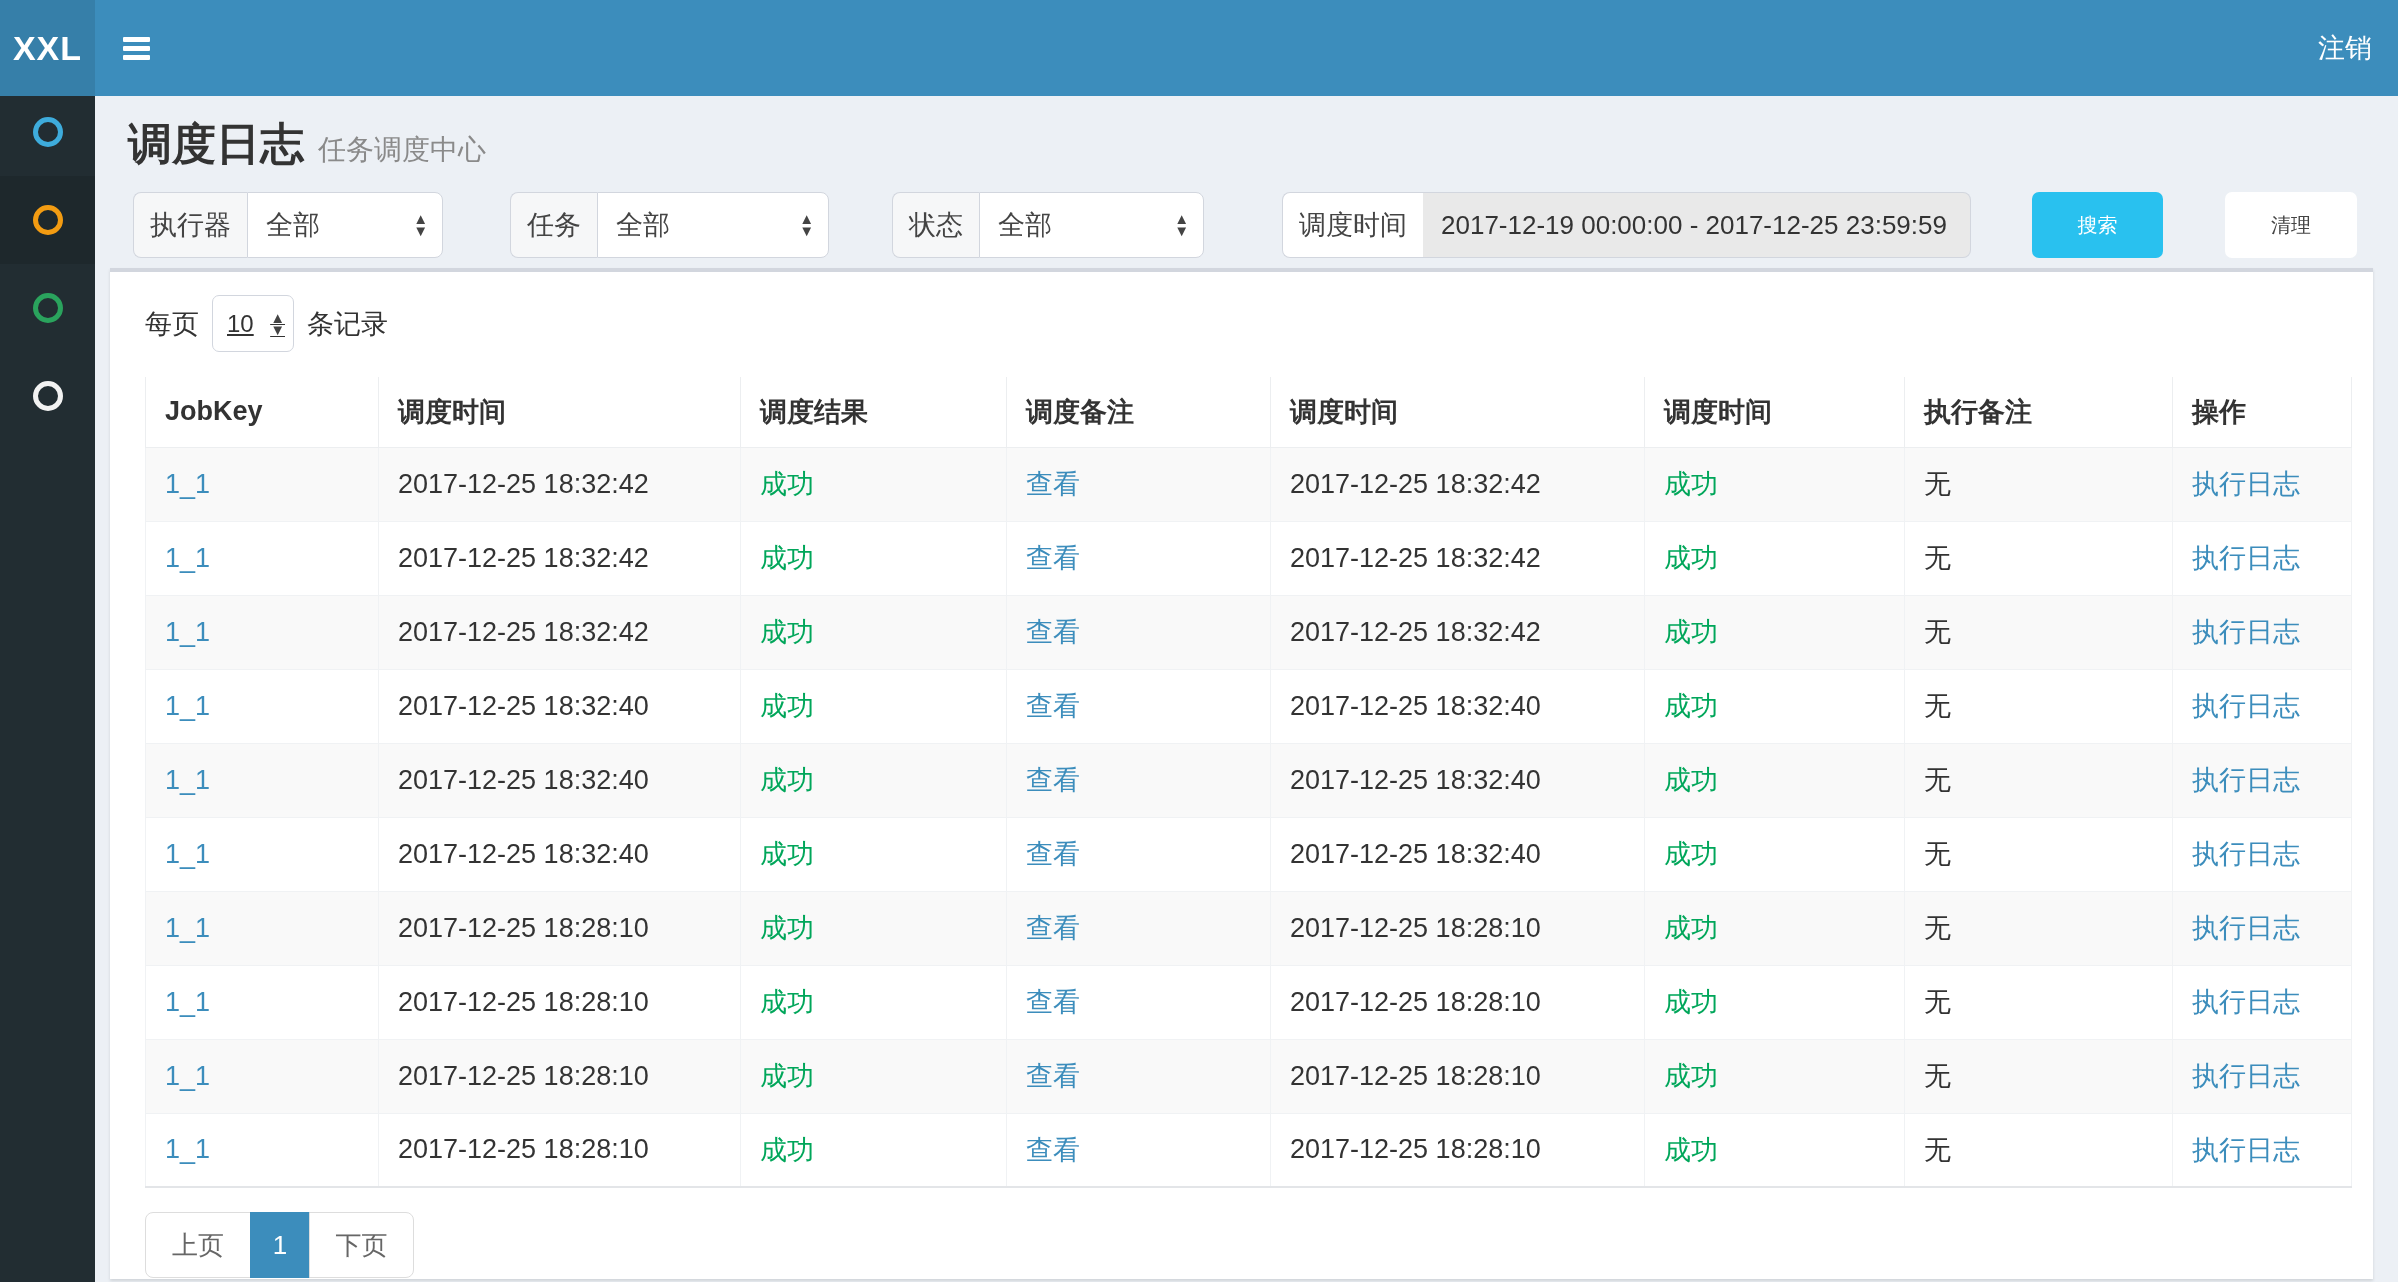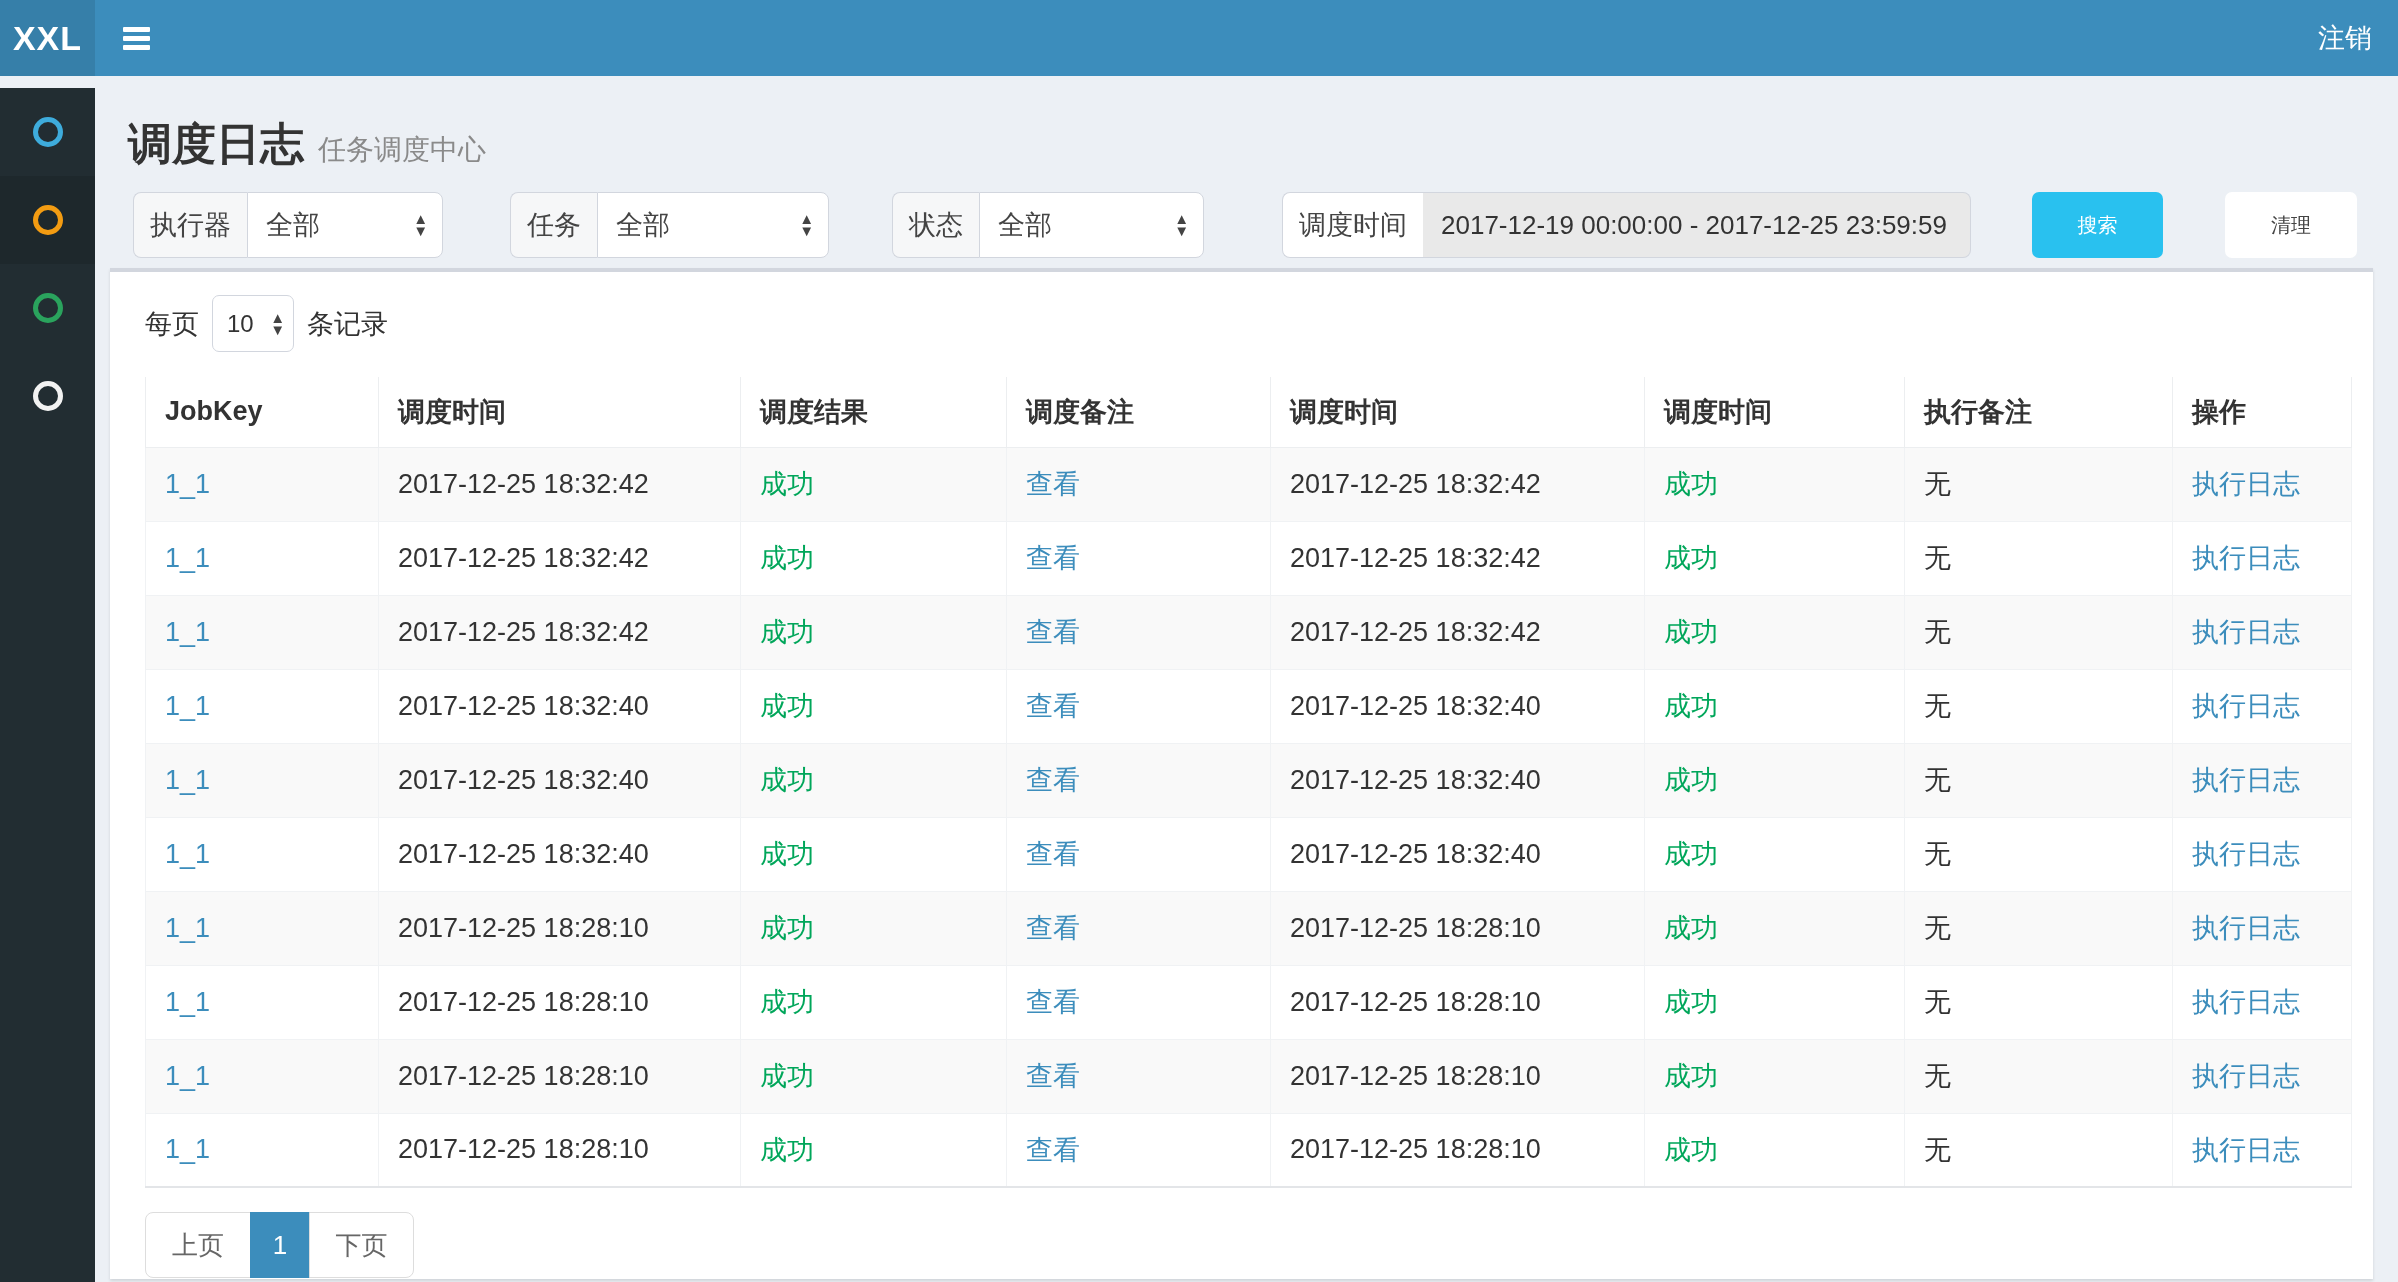--- a/index.html
+++ b/index.html
@@ -4,21 +4,21 @@
 <style>
   * { margin:0; padding:0; box-sizing:border-box; }
   html,body { width:2398px; height:1282px; overflow:hidden; }
   body {
     font-family:"Liberation Sans","DejaVu Sans",sans-serif;
     background:#ecf0f5; color:#333;
   }
   #app { position:relative; width:2398px; height:1282px; }
 
   
-  .navbar { position:absolute; top:0; left:0; right:0; height:76px; background:#3c8dbc; display:flex; align-items:stretch; z-index:5; }
+  .navbar { position:absolute; top:0; left:0; right:0; height:96px; background:#3c8dbc; display:flex; align-items:stretch; z-index:5; }
   .logo { width:95px; background:#367fa9; color:#fff; font-weight:700; font-size:34px; display:flex; align-items:center; justify-content:center; letter-spacing:1px; }
   .hamburger { width:70px; display:flex; flex-direction:column; justify-content:center; align-items:center; gap:4px; cursor:pointer; margin-left:6px; }
   .hamburger span { display:block; width:27px; height:5px; background:#fff; border-radius:1px; }
   .logout { margin-left:auto; color:#fff; font-size:27px; display:flex; align-items:center; padding:0 26px; cursor:pointer; }
 
   
   .sidebar { position:absolute; top:88px; left:0; bottom:0; width:95px; background:#222d32; }
   .side-item { height:88px; display:flex; align-items:center; justify-content:center; cursor:pointer; }
   .side-item.active { background:#1e282c; }
   .circle-icon { width:30px; height:30px; border-radius:50%; border:5px solid #fff; }
@@ -39,21 +39,21 @@
   .arrows i { font-style:normal; font-size:15px; line-height:12px; }
   .ig-input { display:flex; align-items:center; background:#e9e9e9; border:1px solid #d2d6de; border-left:none; border-radius:0 8px 8px 0; font-size:26px; color:#333; padding:0 18px; white-space:nowrap; cursor:pointer; }
   .btn { height:66px; display:flex; align-items:center; justify-content:center; font-size:20px; border-radius:7px; cursor:pointer; border:none; }
   .btn-search { width:131px; background:#29c1ef; color:#fff; margin-left:61px; }
   .btn-clear { width:132px; background:#fff; color:#444; margin-left:62px; }
 
   
   .box { margin:10px 25px 0 15px; min-height:1010px; background:#fff; border-top:4px solid #d2d6de; box-shadow:0 2px 3px rgba(0,0,0,.12); padding:23px 12px 0 35px; }
 
   .length-row { display:flex; align-items:center; font-size:27px; color:#333; }
-  .length-select { display:flex; align-items:center; justify-content:space-between; width:82px; height:57px; margin:0 13px; border:1px solid #d2d6de; border-radius:7px; padding:0 8px 0 14px; font-size:24px; cursor:pointer; background:#fff; }
+  .length-select { display:flex; align-items:center; justify-content:space-between; width:82px; height:57px; margin:0 13px; border:1px solid #d2d6de; border-radius:7px; padding:0 8px 0 14px; font-size:24px; cursor:pointer; background:#fff;text-decoration:underline; }
 
   
   table.log-table { margin-top:25px; border-collapse:collapse; table-layout:fixed; width:2206px; }
   .log-table th { height:70px; font-size:27px; font-weight:700; color:#333; text-align:left; padding-left:19px; background:#fff; border:1px solid #eceef0; border-top:none; }
   .log-table td { height:74px; font-size:27px; color:#333; text-align:left; padding-left:19px; border:1px solid #f0f2f4; }
   .log-table tbody tr:nth-child(odd) { background:#f9f9f9; }
   .log-table tbody tr:nth-child(even) { background:#fff; }
   .log-table .link { color:#3c8dbc; cursor:pointer; }
   .log-table .green { color:#00a65a; }
   .log-table { border-bottom:2px solid #e3e5e8; }

